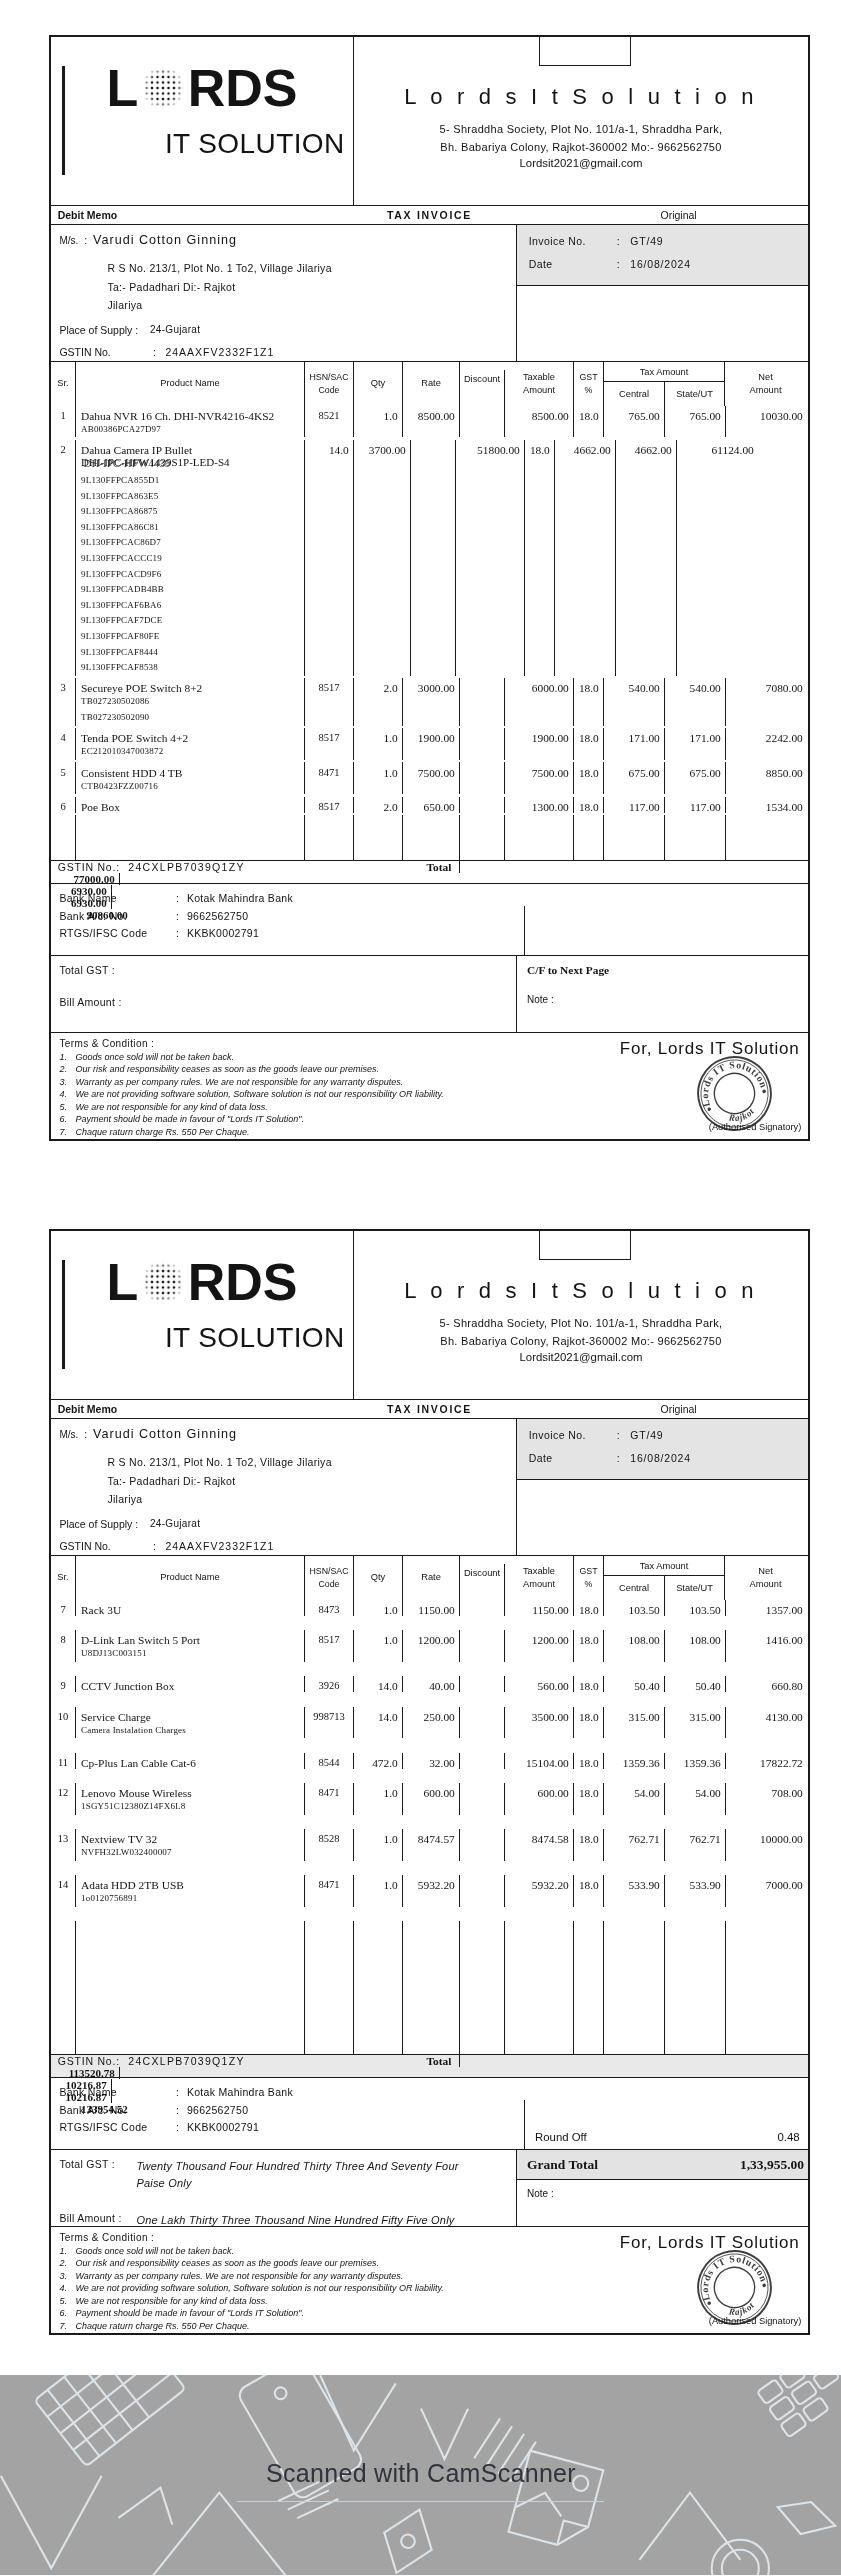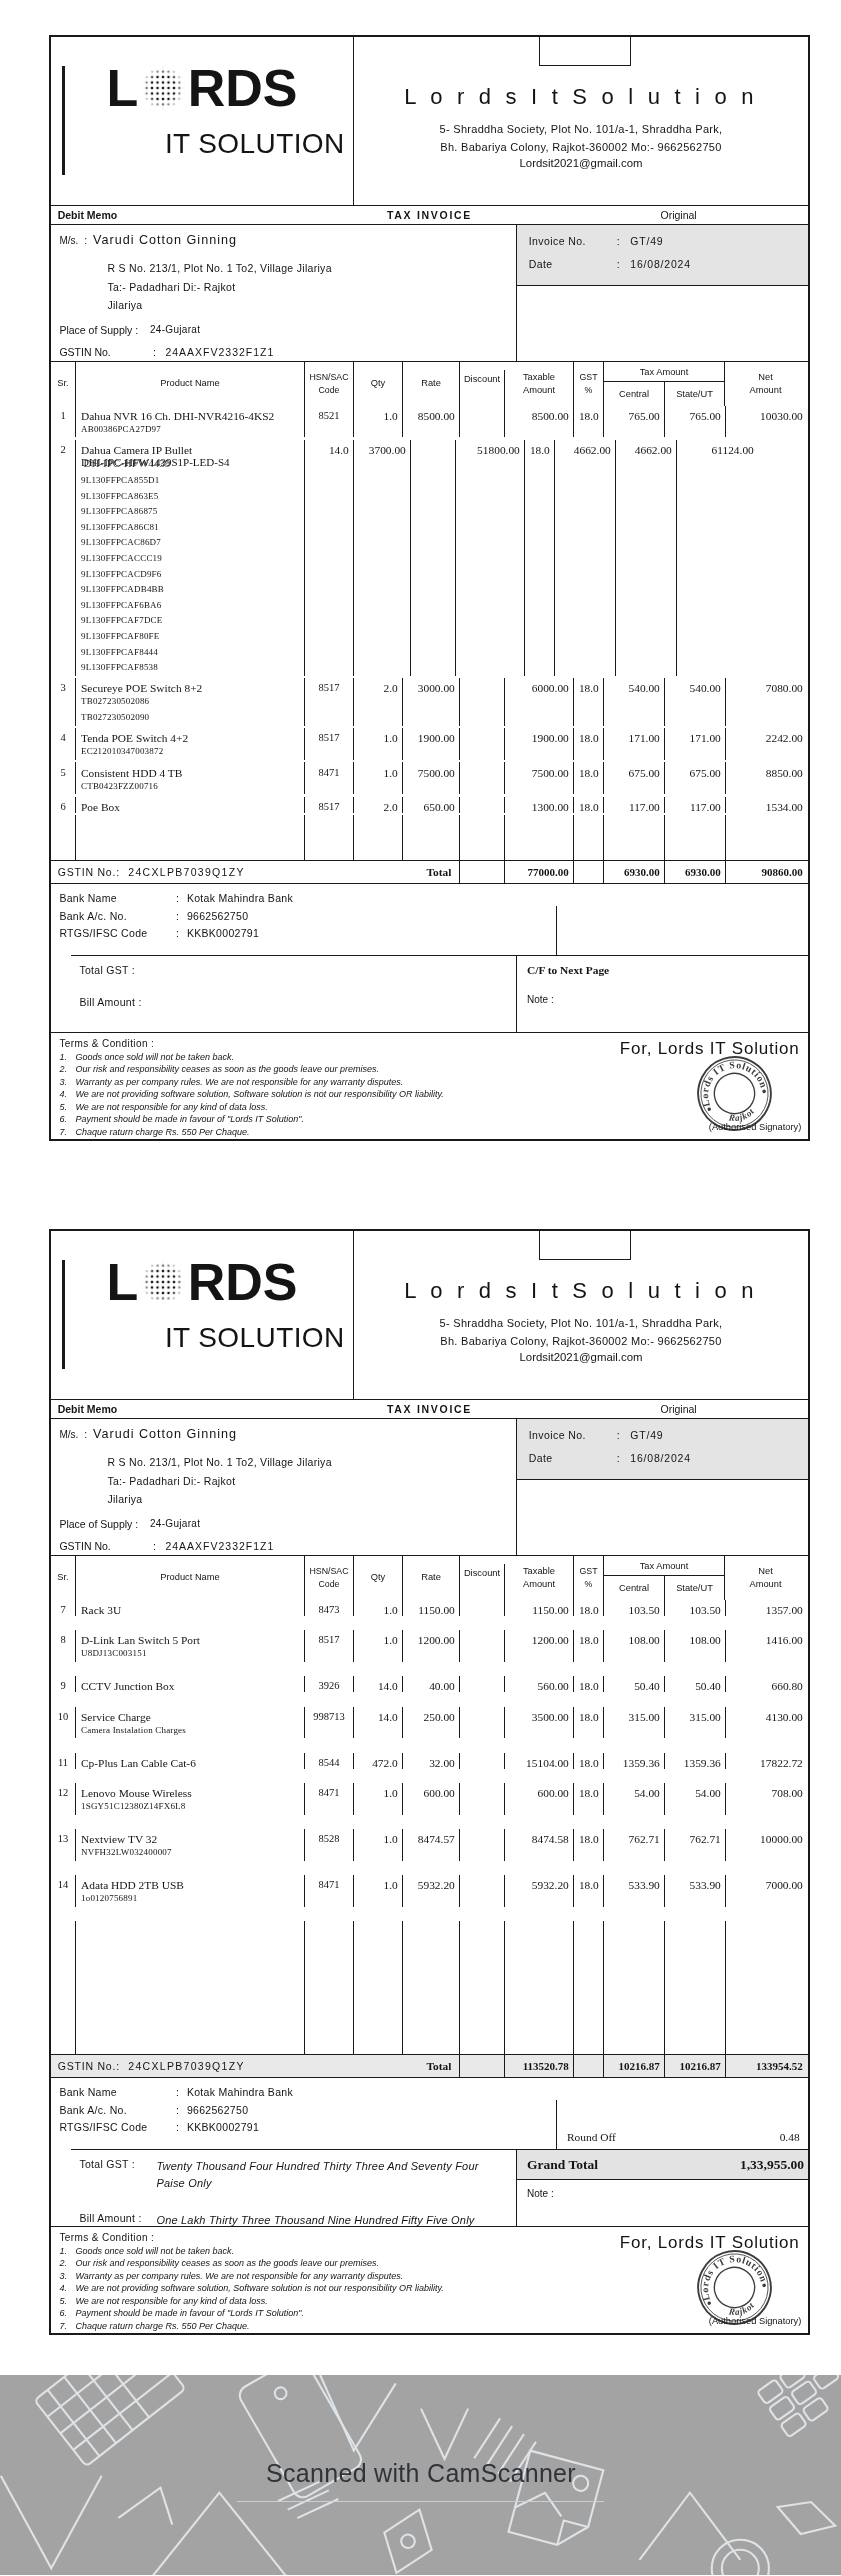--- a/index.html
+++ b/index.html
@@ -91,44 +91,44 @@
   .num{text-align:right;padding-right:4.2px;}
   .cen{text-align:center;font-size:10.5px;}
   .c-name.t-cell{padding-left:5px;padding-right:3.4px;}
   .pname{font-size:11.4px;}
   .serial{font-size:9px;line-height:15.6px;letter-spacing:0.2px;}
   .overlap{position:relative;height:17px;font-size:11px;}
   .ov-a{position:absolute;left:0;top:0;}
   .ov-b{position:absolute;left:2.5px;top:0.8px;opacity:.85;}
 
   
-  .trow-total{height:23.6px;display:flex;font-size:11px;}
+  .trow-total{height:23.6px;display:flex;font-size:11px;flex-direction:column;}
   .p2 .trow-total{background:#e9e9e9;}
   .sum-cell{border-right:1.7px solid var(--ink);display:flex;align-items:center;
             justify-content:flex-end;padding-right:4.2px;font-family:var(--serif);font-weight:bold;}
   .sum-left{width:409px;justify-content:space-between;padding-left:6.7px;font-weight:normal;}
   .sum-gstin{display:flex;font-family:var(--sans);font-size:10.5px;letter-spacing:0.8px;gap:8.4px;}
   .sum-gstin-val{letter-spacing:1.3px;}
   .sum-total-lbl{font-family:var(--serif);font-weight:bold;font-size:11.4px;padding-right:3.4px;}
   .sum-disc{width:45px;}.sum-tax{width:69px;}.sum-gst{width:30px;}
   .sum-cen{width:61px;}.sum-st{width:61px;}
   .sum-net{width:81px;border-right:none;}
 
   
   .bank{height:72px;display:flex;}
   .bank-left{flex:1;padding:7.6px 0 0 8.4px;font-size:10.5px;}
   .bank-row{display:flex;margin-bottom:5.9px;letter-spacing:0.3px;}
   .bank-label{width:109px;}
   .bank-sep{width:18.5px;text-align:center;}
-  .bank-right{width:252px;border-left:1.7px solid var(--ink);position:relative;font-family:Liberation Serif, serif;margin-top:22px;}
+  .bank-right{width:284px;border-left:1.7px solid var(--ink);position:relative;font-family:Liberation Sans, sans-serif;margin-top:22px;}
   .roundoff{position:absolute;left:10px;right:8.4px;bottom:5.9px;display:flex;
             justify-content:space-between;font-size:11.4px;}
 
   
-  .gstsec{height:77px;display:flex;margin-left:20px;}
+  .gstsec{height:77px;display:flex;}
   .gst-left{flex:1;padding:7.6px 0 0 8.4px;font-size:10.5px;}
   .gst-row{display:flex;}
   .gst-row2{margin-top:20px;}
   .gst-label{width:77px;flex:none;letter-spacing:0.3px;}
   .words{font-style:italic;font-size:11px;line-height:17px;flex:1;padding-right:34px;
          font-family:var(--sans);letter-spacing:0.2px;}
   .gst-right{width:292px;border-left:1.7px solid var(--ink);font-family:var(--serif);}
   .rp-cf{padding:7.6px 8.4px 0 10px;}
   .cf-text{font-weight:bold;font-size:11.4px;}
   .note{font-family:var(--sans);font-size:10px;margin-top:18.5px;}

